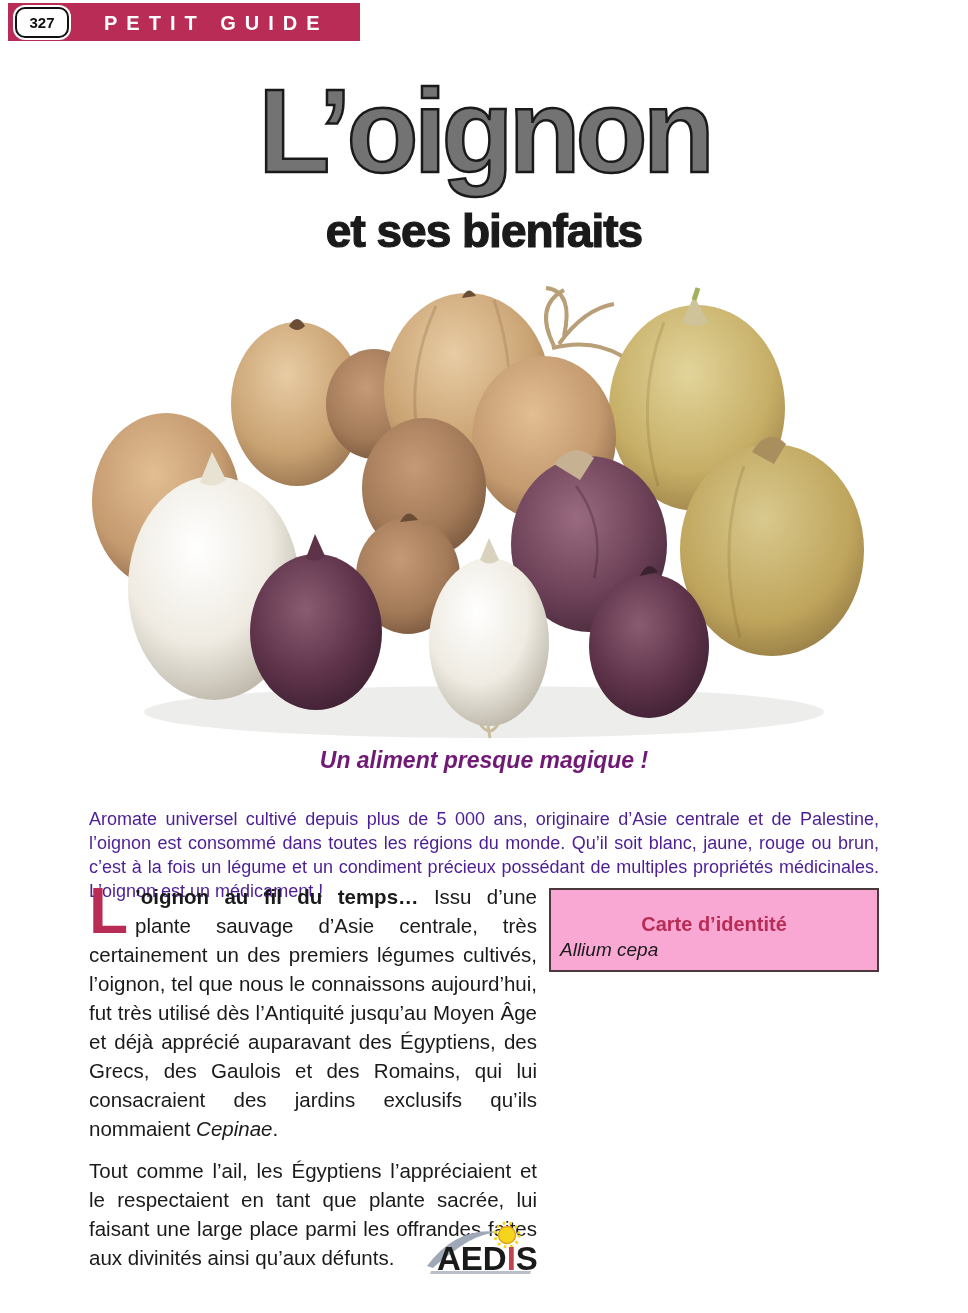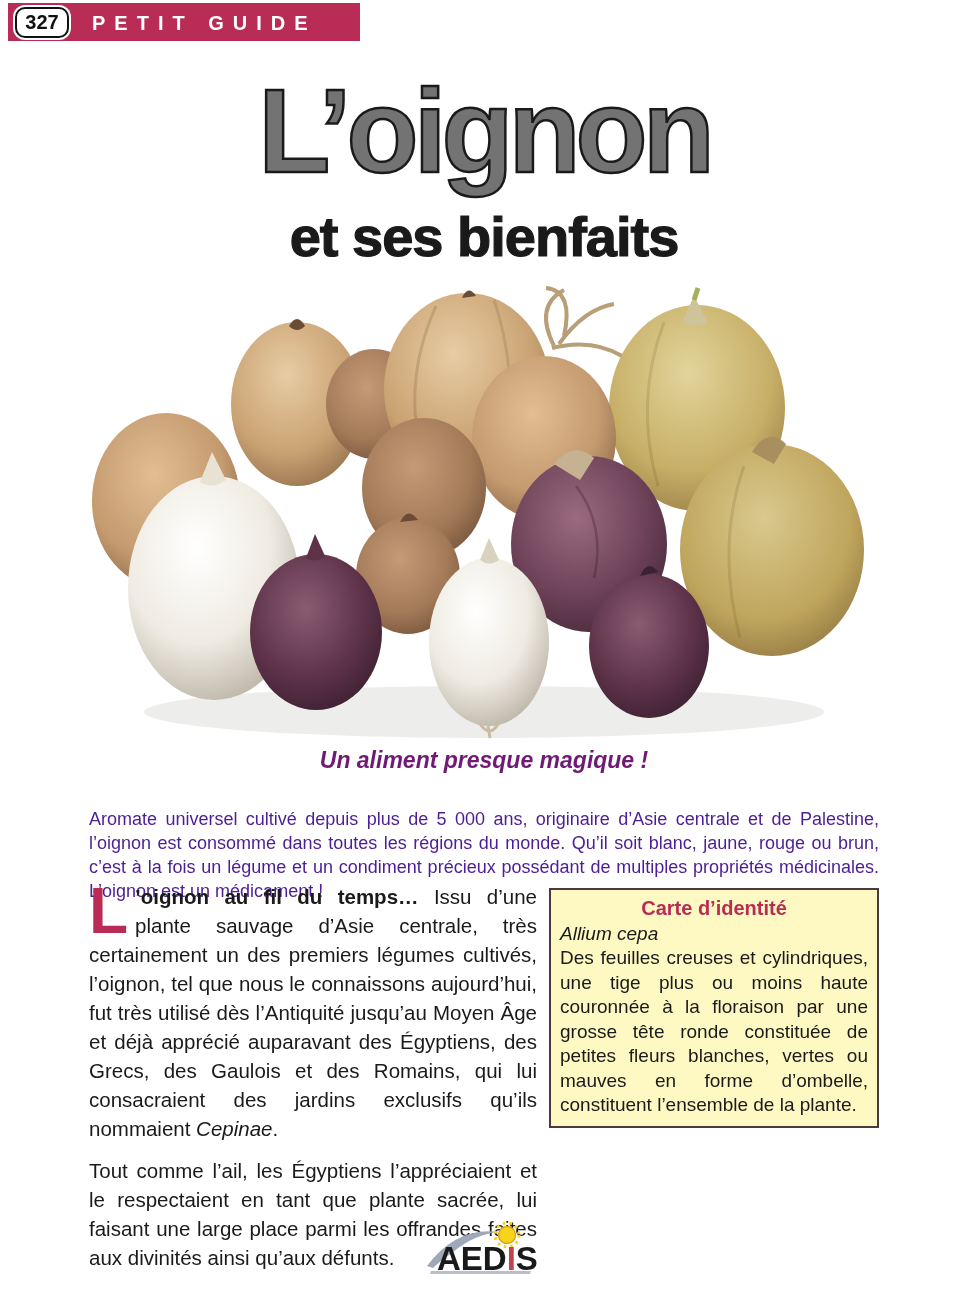--- a/index.html
+++ b/index.html
@@ -5,35 +5,35 @@
   html,body{margin:0;padding:0;background:#ffffff;}
   .page{
     position:relative;width:968px;height:1313px;margin:0 auto;background:#fff;
     font-family:"Liberation Sans","DejaVu Sans",sans-serif;color:#1a1a1a;overflow:hidden;
   }
   
   .bar{position:absolute;left:8px;top:3px;width:352px;height:38px;background:#B92C56;}
   .badge{
     position:absolute;left:7px;top:4px;width:50px;height:27px;background:#fff;
     border:2px solid #111;border-radius:10px;box-shadow:0 0 0 2px #fff;
-    font-size:20px;font-weight:700;color:#111;text-align:center;line-height:27px;
+    font-size:15px;font-weight:700;color:#111;text-align:center;line-height:27px;
   }
   .collection{
-    position:absolute;left:84px;top:9px;color:#fff;font-size:20px;font-weight:700;
+    position:absolute;left:96px;top:9px;color:#fff;font-size:20px;font-weight:700;
     letter-spacing:9px;white-space:nowrap;
   }
   
   .title{
     position:absolute;top:70px;left:0;width:100%;text-align:center;
     font-size:118px;font-weight:700;letter-spacing:-5px;color:#737373;
     -webkit-text-stroke:2.5px #1a1a1a;line-height:1.05;
   }
   .subtitle{
     position:absolute;top:204px;left:0;width:100%;text-align:center;
-    font-size:56px;font-weight:700;letter-spacing:-1px;color:#1a1a1a;
+    font-size:46px;font-weight:700;letter-spacing:-1px;color:#1a1a1a;
     -webkit-text-stroke:1.2px #1a1a1a;
   }
   
   .photo{position:absolute;top:286px;left:84px;width:800px;height:458px;}
   
   .caption{
     position:absolute;top:747px;left:0;width:100%;text-align:center;
     font-size:23px;font-weight:700;font-style:italic;color:#701a75;
   }
   .intro{
@@ -45,22 +45,22 @@
   .article{width:448px;font-size:20.5px;line-height:29px;text-align:justify;}
   .article p{margin:0;}
   .article p + p{margin-top:13px;}
   .dropcap{
     float:left;font-size:64px;line-height:48px;font-weight:700;color:#B92C56;
     margin:5px 7px 0 0;
   }
   .lead{font-weight:700;}
   .latin{font-style:italic;}
   .card{
-    width:330px;box-sizing:border-box;margin-top:6px;background:#fef9c3;
-    border:2px solid #4A383C;padding:4px 9px 8px;font-size:19px;line-height:24.5px;
+    width:330px;box-sizing:border-box;margin-top:6px;background:#f9a8d4;
+    border:2px solid #4A383C;padding:20px 9px 8px;font-size:19px;line-height:24.5px;
   }
   .card-title{text-align:center;color:#B92C56;font-weight:700;font-size:20px;margin:2px 0 1px;}
   .species{font-style:italic;margin:0;}
   .card p{margin:0;text-align:justify;}
   
   .logo{position:absolute;top:1218px;left:calc(50% - 65px);width:130px;height:66px;}
 </style>
 </head>
 <body>
 
@@ -169,21 +169,20 @@
   <div class="columns">
 
     <div class="article">
       <p><span class="dropcap">L</span><span class="lead">’oignon au fil du temps…</span><span> Issu d’une plante sauvage d’Asie centrale, très certainement un des premiers légumes cultivés, l’oignon, tel que nous le connaissons aujourd’hui, fut très utilisé dès l’Antiquité jusqu’au Moyen Âge et déjà apprécié auparavant des Égyptiens, des Grecs, des Gaulois et des Romains, qui lui consacraient des jardins exclusifs qu’ils nommaient </span><span class="latin">Cepinae</span><span>.</span></p>
       <p>Tout comme l’ail, les Égyptiens l’appréciaient et le respectaient en tant que plante sacrée, lui faisant une large place parmi les offrandes faites aux divinités ainsi qu’aux défunts.</p>
     </div>
 
     <div class="card">
       <div class="card-title">Carte d’identité</div>
       <p class="species">Allium cepa</p>
-      <p>Des feuilles creuses et cylindriques, une tige plus ou moins haute couronnée à la floraison par une grosse tête ronde constituée de petites fleurs blanches, vertes ou mauves en forme d’ombelle, constituent l’ensemble de la plante.</p>
     </div>
 
   </div>
 
   <svg class="logo" viewBox="0 0 130 66" xmlns="http://www.w3.org/2000/svg" aria-hidden="true">
     <path d="M8,48 Q38,8 80,14 Q56,16 34,34 Q20,44 14,50 Z" fill="#9FA8B8"></path>
     <rect x="12" y="53" width="100" height="3" fill="#B9BFC9" transform="skewX(-18)" transform-origin="12 53"></rect>
     <g>
       <circle cx="88" cy="17" r="12" fill="none" stroke="#F4D51C" stroke-width="3" stroke-dasharray="2.5,4"></circle>
       <circle cx="88" cy="17" r="8.5" fill="#F4D51C" stroke="#E0A11E" stroke-width="1.5"></circle>

